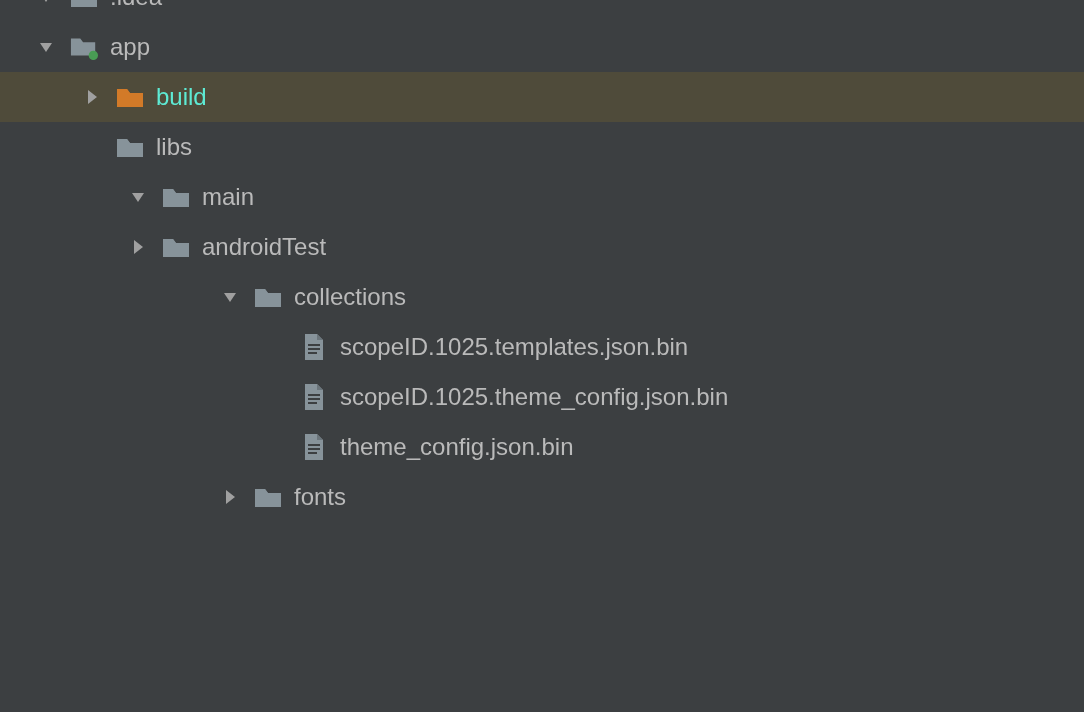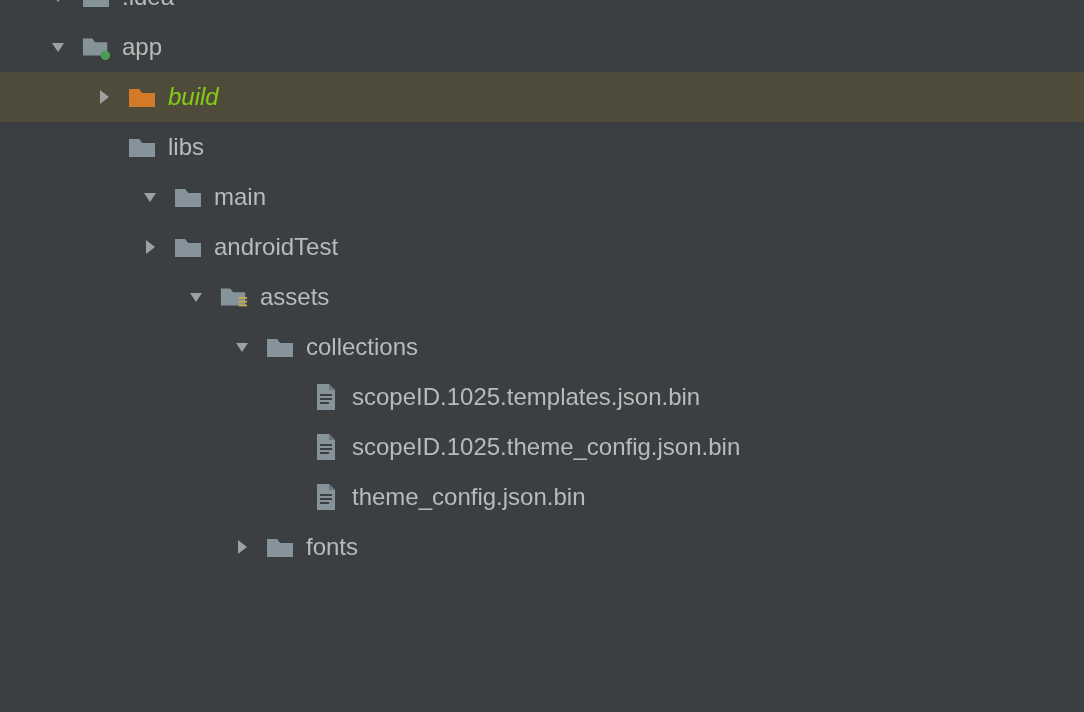--- a/index.html
+++ b/index.html
@@ -11,27 +11,27 @@
     width: 1084px;
     height: 712px;
     overflow: hidden;
     user-select: none;
   }
   .tree { padding-top: 0; }
   .row {
     display: flex;
     align-items: center;
     height: 50px;
-    padding-left: 16px;
+    padding-left: 4px;
     white-space: nowrap;
   }
   .row.selected {
     background: #4f4b3a;
   }
-  .row.selected .label { color: #84cc16; font-style: italic; }
+  .row.selected .label { color: #5eead4; }
   .indent { display: inline-block; flex: 0 0 auto; }
   .arrow {
     width: 20px;
     height: 20px;
     margin-right: 14px;
     flex: 0 0 auto;
     display: inline-flex;
     align-items: center;
     justify-content: center;
   }
@@ -150,37 +150,20 @@
       </span>
       <span class="icon">
         <svg width="28" height="24" viewBox="0 0 28 24">
           <path d="M1 4 L11 4 L14 8 L27 8 L27 22 L1 22 Z" fill="#87939a"></path>
           <path d="M1 4 L11 4 L14 8 L1 8 Z" fill="#87939a" opacity="0.85"></path>
         </svg>
       </span>
       <span class="label">androidTest</span>
     </div>
     <div class="row">
-      <span class="indent" style="width: 170px;"></span>
-      <span class="arrow">
-        <svg width="18" height="18" viewBox="0 0 18 18">
-          <path d="M3 5 L15 5 L9 14 Z" fill="#a0a0a0"></path>
-        </svg>
-      </span>
-      <span class="icon">
-        <svg width="30" height="26" viewBox="0 0 30 26">
-          <path d="M1 4 L11 4 L14 8 L27 8 L27 22 L1 22 Z" fill="#87939a"></path>
-          <rect x="20" y="13" width="9" height="2" fill="#c9a84a"></rect>
-          <rect x="20" y="17" width="9" height="2" fill="#c9a84a"></rect>
-          <rect x="20" y="21" width="9" height="2" fill="#c9a84a"></rect>
-        </svg>
-      </span>
-      <span class="label">assets</span>
-    </div>
-    <div class="row">
       <span class="indent" style="width: 216px;"></span>
       <span class="arrow">
         <svg width="18" height="18" viewBox="0 0 18 18">
           <path d="M3 5 L15 5 L9 14 Z" fill="#a0a0a0"></path>
         </svg>
       </span>
       <span class="icon">
         <svg width="28" height="24" viewBox="0 0 28 24">
           <path d="M1 4 L11 4 L14 8 L27 8 L27 22 L1 22 Z" fill="#87939a"></path>
           <path d="M1 4 L11 4 L14 8 L1 8 Z" fill="#87939a" opacity="0.85"></path>

